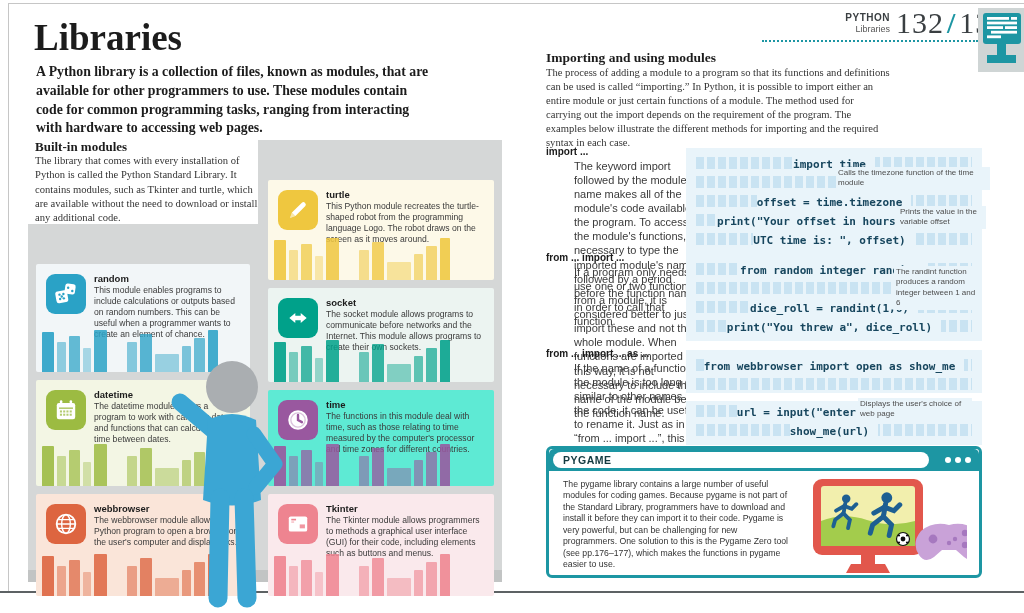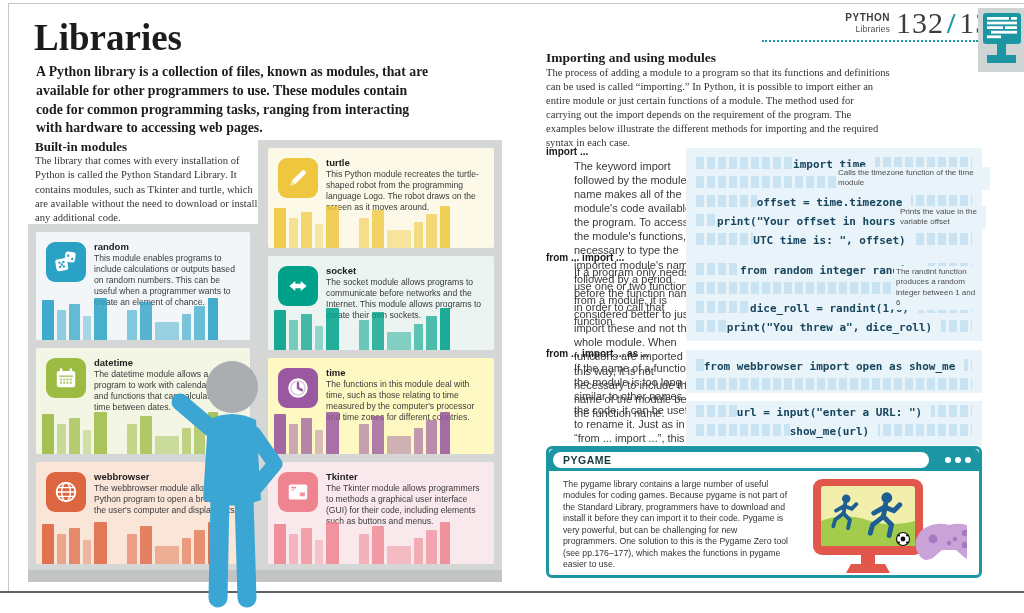--- a/index.html
+++ b/index.html
@@ -27,21 +27,21 @@
     font-weight:bold;font-size:13.8px;line-height:1.36;color:#1c1c1c;}
   .builtin-h{position:absolute;left:35px;top:139px;font-family:"Liberation Serif",serif;
     font-weight:bold;font-size:13px;color:#1c1c1c;}
   .builtin-b{position:absolute;left:35px;top:154px;width:226px;font-family:"Liberation Serif",serif;
     font-size:10.6px;line-height:1.35;color:#333;}
 
   
   .shelf-right{position:absolute;left:258px;top:140px;width:244px;height:442px;background:#d5d7d7;}
   .shelf-left{position:absolute;left:28px;top:224px;width:230px;height:358px;background:#d5d7d7;}
   .shelf-base{position:absolute;left:28px;top:570px;width:474px;height:12px;background:#c2c4c4;}
-  .card{position:absolute;border-radius:2px;overflow:hidden;}
+  .card{position:absolute;border-radius:2px;overflow:hidden;margin-top:32px;}
   .mod-icon{position:absolute;left:10px;top:10px;width:40px;height:40px;border-radius:9px;
     display:flex;align-items:center;justify-content:center;}
   .mod-text{position:absolute;left:58px;top:9px;right:8px;}
   .mod-name{font-size:9.5px;font-weight:bold;color:#1c1c1c;margin-bottom:1px;}
   .mod-desc{font-size:8.6px;line-height:1.28;color:#3a3a3a;}
   .spines{position:absolute;left:6px;right:6px;bottom:0;height:46px;display:flex;
     align-items:flex-end;gap:3px;}
   .spines span{display:inline-block;border-radius:1px 1px 0 0;}
 
   .person{position:absolute;left:168px;top:360px;z-index:5;}
@@ -164,21 +164,21 @@
         <span style="width: 14px; visibility: hidden; height: 10px;"></span>
         <span style="width: 10px; height: 30px; background: rgb(0, 161, 138); opacity: 0.55;"></span>
         <span style="width: 12px; height: 38px; background: rgb(0, 161, 138); opacity: 0.78;"></span>
         <span style="width: 24px; height: 18px; background: rgb(0, 161, 138); opacity: 0.45;"></span>
         <span style="width: 9px; height: 26px; background: rgb(0, 161, 138); opacity: 0.6;"></span>
         <span style="width: 11px; height: 34px; background: rgb(0, 161, 138); opacity: 0.68;"></span>
         <span style="width: 10px; height: 42px; background: rgb(0, 161, 138); opacity: 0.88;"></span>
       </div>
   </div>
 
-  <div class="card" style="left: 268px; top: 358px; width: 226px; height: 96px; background: #fef9c3;">
+  <div class="card" style="left: 268px; top: 358px; width: 226px; height: 96px; background: #5eead4;">
     <div class="mod-icon" style="background: rgb(153, 88, 159); color: rgb(153, 88, 159);">
       <svg viewBox="0 0 24 24" width="26" height="26">
         <circle cx="12" cy="12" r="9" fill="#fff"></circle>
         <circle cx="12" cy="12" r="6.6" fill="none" stroke="currentColor" stroke-width="1.3" opacity=".35"></circle>
         <path d="M12 7.4V12l3.6 2" stroke="currentColor" stroke-width="2.2" fill="none" stroke-linecap="round"></path>
       </svg>
     </div>
     <div class="mod-text">
         <div class="mod-name">time</div>
     <div class="mod-desc">The functions in this module deal with time, such as those relating to time measured by the computer's processor and time zones for different countries.</div>
@@ -373,20 +373,21 @@
 
   <div class="example" style="top:348px;height:90px;">
     <div class="ex-label">from ... import ... as ...</div>
     <div class="ex-desc">If the name of a function in the module is too long or is similar to other names in the code, it can be useful to rename it. Just as in “from ... import ...”, this allows the programmer to refer to the function simply by its new name without preceding it with the name of the module.</div>
     <div class="code-block">
       <div class="code-line"><span class="code-text">from webbrowser import open as show_me</span></div>
       <div class="code-line"></div>
       <div class="code-gap"></div>
       <div class="code-line"><span class="code-text">url = input("enter a URL: ")</span></div>
       <div class="code-line"><span class="code-text">show_me(url)</span></div>
+      <div class="ann" style="left:172px;top:48px;width:110px;">Displays the user's choice of web page</div>
     </div>
   </div>
 
   <div class="pygame">
     <div class="pyg-header">
       <div class="pyg-pill">PYGAME</div>
       <div class="pyg-dots">
           <i></i>
           <i></i>
           <i></i>

